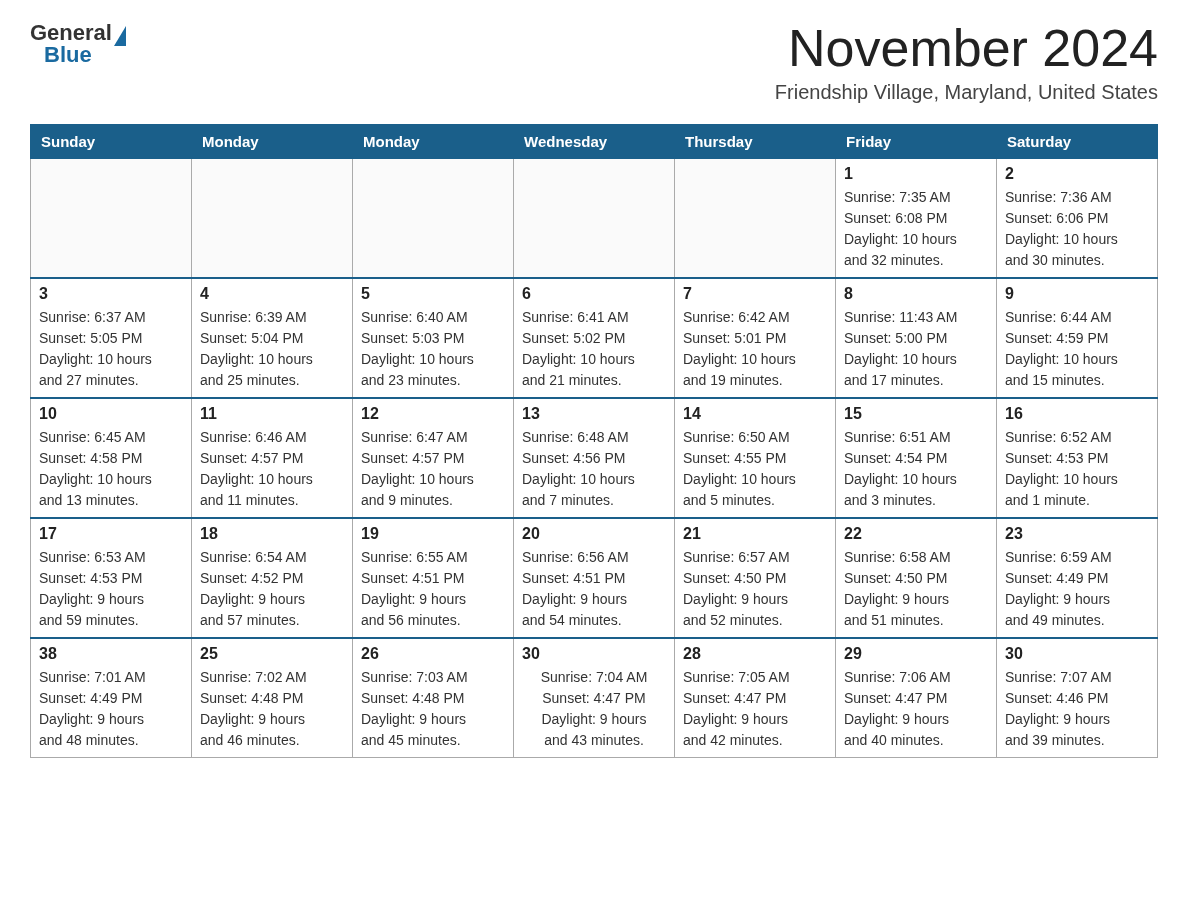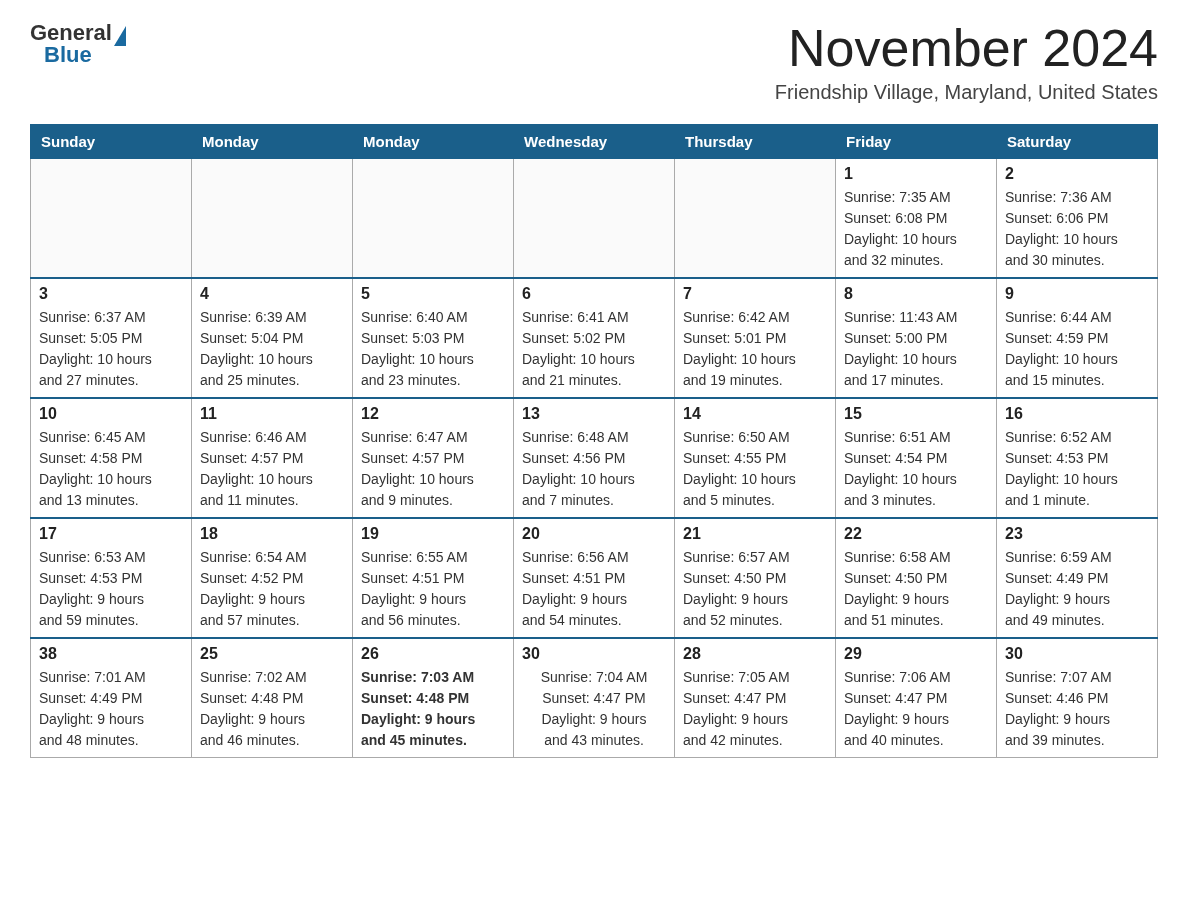--- a/index.html
+++ b/index.html
@@ -318,21 +318,21 @@
         </td>
         <td>
           <span class="cell-date">25</span>
           <div class="cell-info" style="white-space: pre-line;">Sunrise: 7:02 AM
 Sunset: 4:48 PM
 Daylight: 9 hours
 and 46 minutes.</div>
         </td>
         <td>
           <span class="cell-date">26</span>
-          <div class="cell-info" style="white-space: pre-line; font-weight: bold;">Sunrise: 7:03 AM
+          <div class="cell-info" style="white-space: pre-line;">Sunrise: 7:03 AM
 Sunset: 4:48 PM
 Daylight: 9 hours
 and 45 minutes.</div>
         </td>
         <td>
           <span class="cell-date">30</span>
           <div class="cell-info" style="white-space: pre-line; text-align: center;">Sunrise: 7:04 AM
 Sunset: 4:47 PM
 Daylight: 9 hours
 and 43 minutes.</div>

